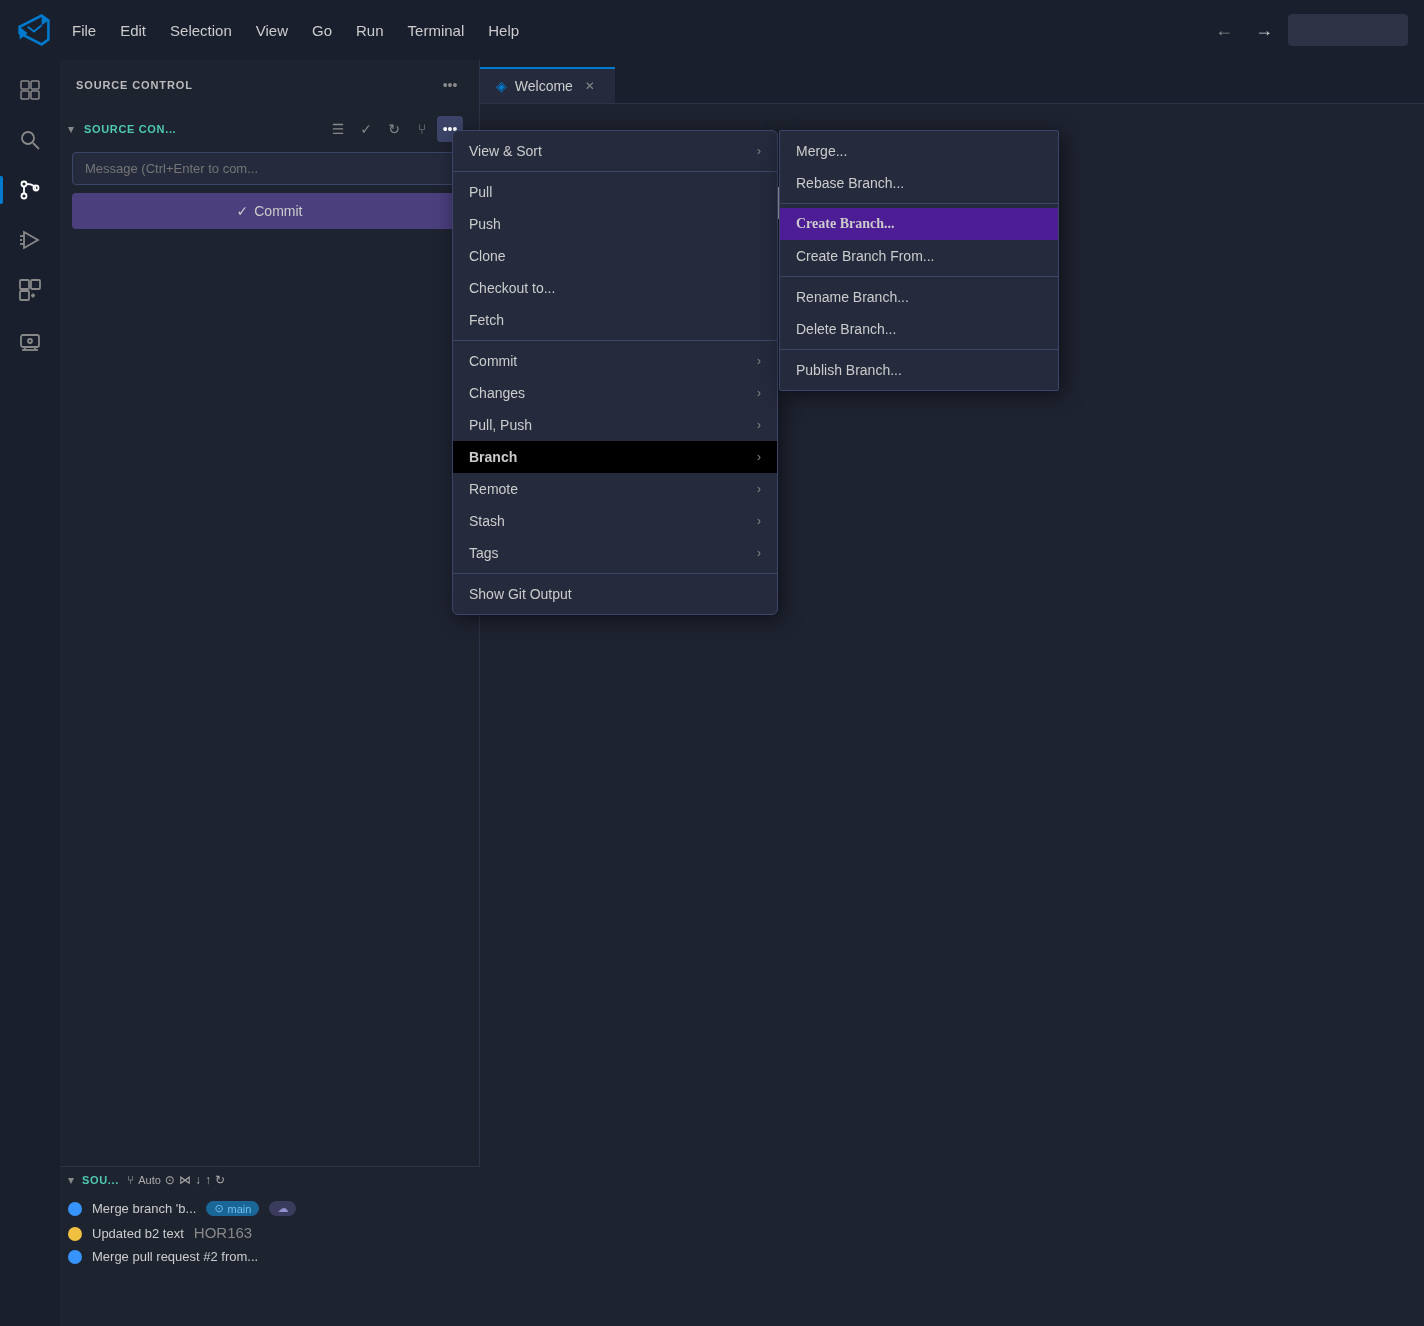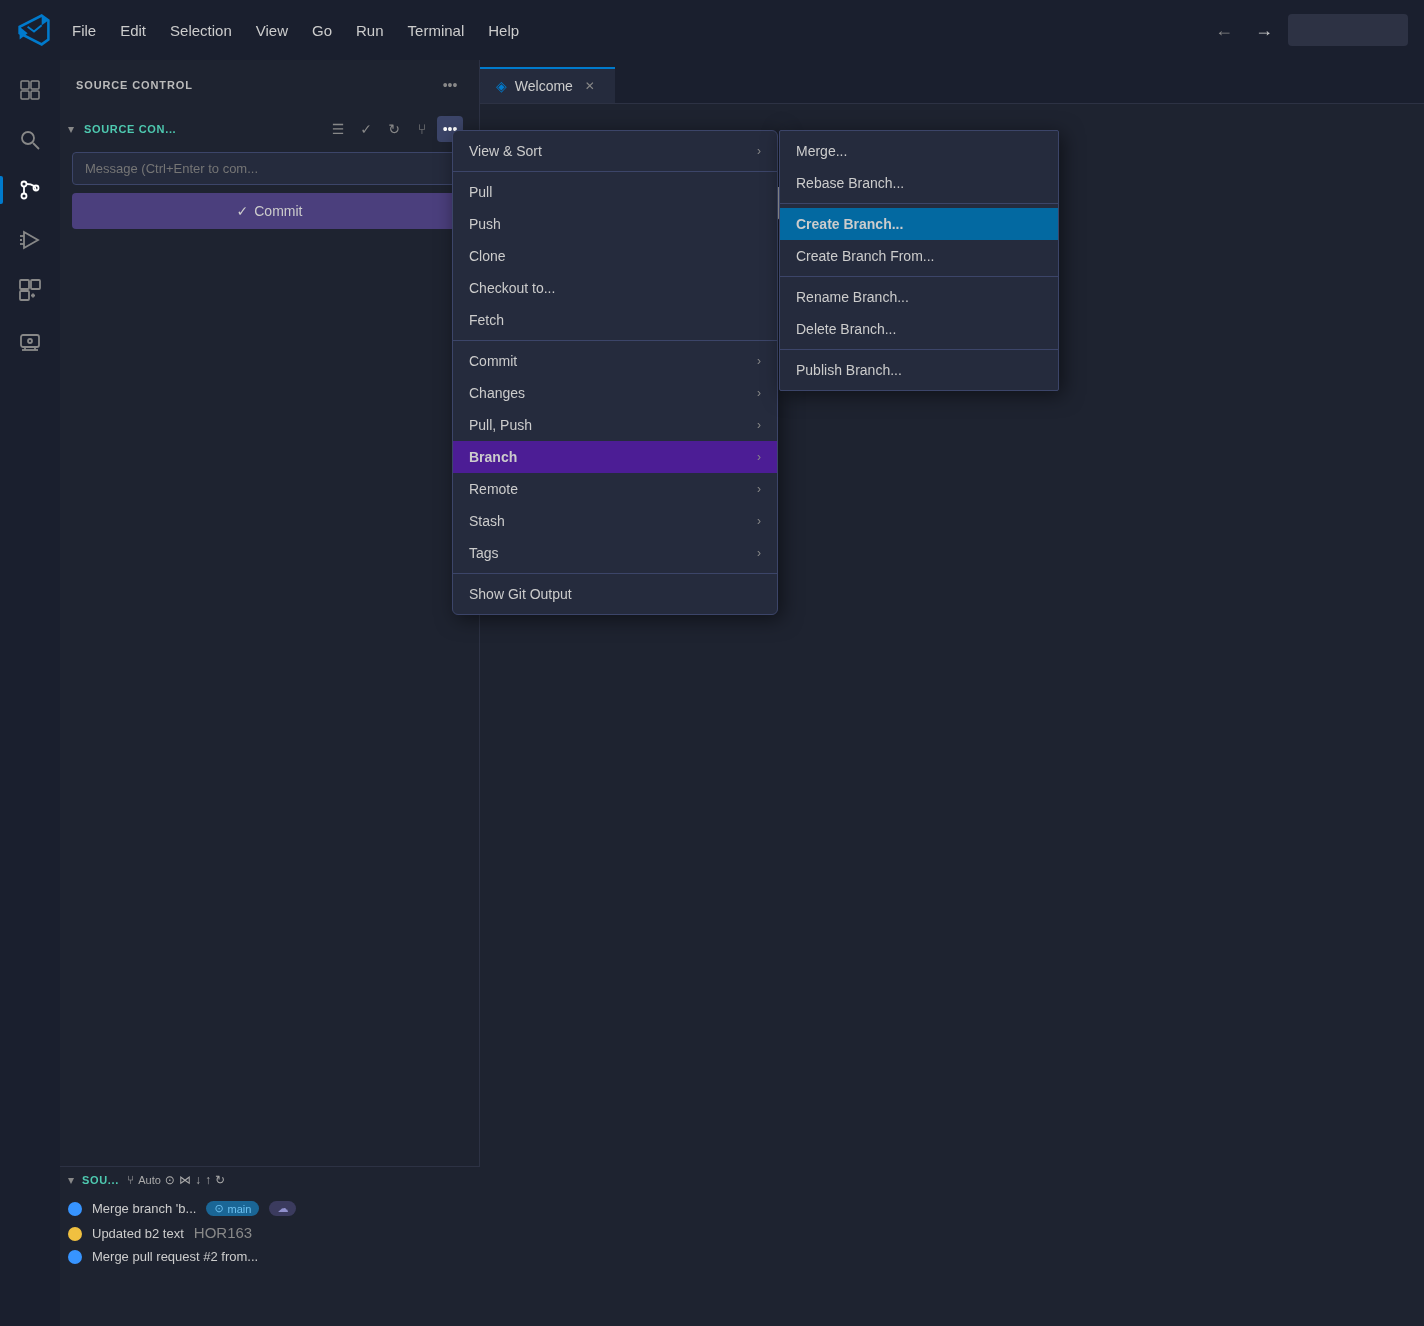--- a/index.html
+++ b/index.html
@@ -197,42 +197,43 @@
     }
     .menu-entry {
       display: flex;
       align-items: center;
       padding: 8px 16px;
       cursor: pointer;
       color: #cccccc;
       font-size: 14px;
       justify-content: space-between;
     }
-    .menu-entry.highlighted { background: #4c1d95; }
+    .menu-entry.highlighted { background: #000000; }
     .menu-chevron {
       color: #888;
       font-size: 12px;
     }
 
     
     .branch-submenu {
       position: absolute;
       top: 130px;
       left: 742px;
       width: 280px;
       background: #252b3d;
       border: 1px solid #3c4569;
       border-radius: 2px;
       padding: 4px 0;
       z-index: 101;
       box-shadow: 4px 4px 20px rgba(0,0,0,0.5);
       margin-left: 37px;
     }
     .branch-submenu .menu-entry.highlighted {
-      background: #0369a1;
+      background: #4c1d95;
+      font-family: Liberation Serif, serif;
     }
 
     
     .editor-area {
       position: absolute;
       top: 60px;
       left: 480px;
       right: 0;
       bottom: 0;
       background: #1e2330;

